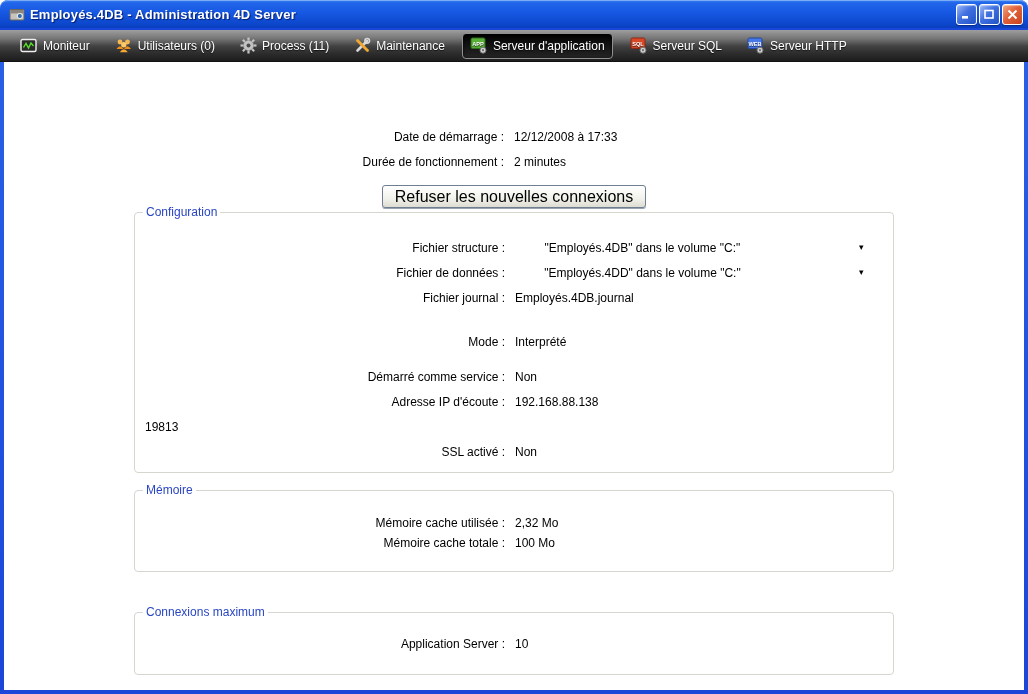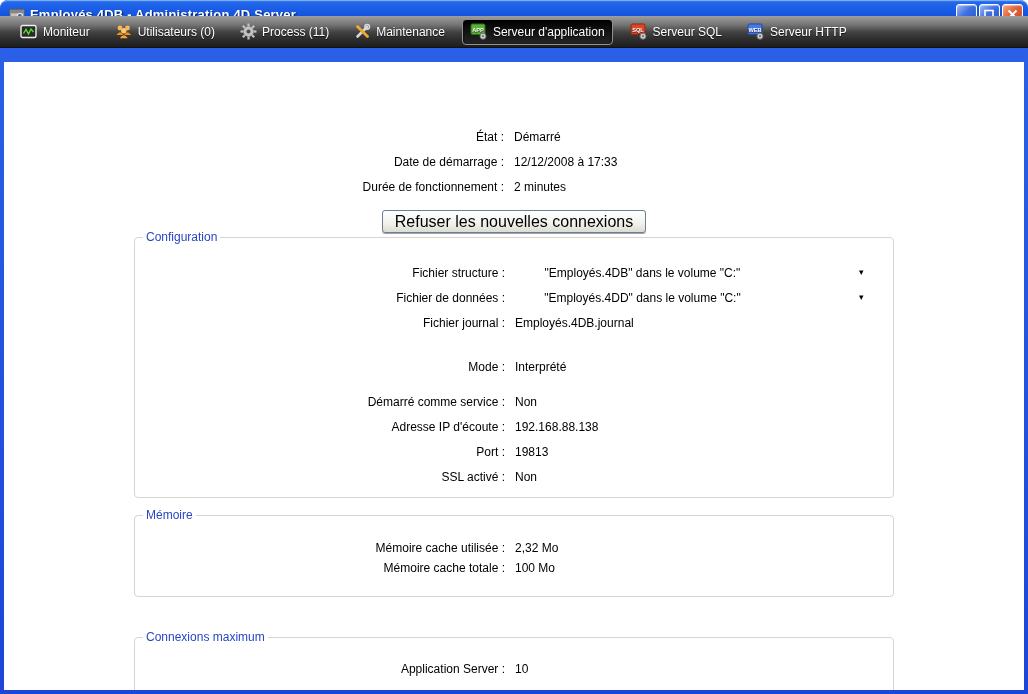--- a/index.html
+++ b/index.html
@@ -32,21 +32,21 @@
     width:21px; height:21px; border-radius:3px; border:1px solid #fff;
     display:flex; align-items:center; justify-content:center;
     box-shadow:inset 0 1px 1px rgba(255,255,255,.5), 0 1px 1px rgba(0,0,40,.4);
   }
   .win-btn.blue { background:linear-gradient(135deg,#9db9f8 0%,#3f6fe0 45%,#2253c4 100%); }
   .win-btn.red  { background:linear-gradient(135deg,#f2a87e 0%,#e2613a 45%,#c6431e 100%); }
 
   
   .blue-strip { position:absolute; top:28px; left:0; right:0; height:2px; background:#1846d8; }
   .toolbar {
-    position:absolute; top:16px; left:0; right:0; height:32px;
+    position:absolute; top:30px; left:0; right:0; height:32px;
     background:linear-gradient(180deg,#9e9e9e 0%,#757575 28%,#424242 52%,#2d2d2d 75%,#1d1d1d 100%);
     display:flex; align-items:center; padding-left:12px;
     border-bottom:1px solid #111;
   }
   .tool-item {
     display:flex; align-items:center; gap:5px;
     color:#fff; font-size:12px; white-space:nowrap;
     padding:3px 7px; margin-right:9px; height:26px;
     border:1px solid transparent; border-radius:4px;
     text-shadow:0 1px 1px rgba(0,0,0,.7); cursor:default;
@@ -222,24 +222,20 @@
       </svg>
       <span>Serveur HTTP</span>
     </div>
 
   </div>
 
   <div class="content">
 
     <div class="status-block">
       <div class="row">
-        <span class="lbl">État :</span>
-        <span class="val">Démarré</span>
-      </div>
-      <div class="row">
         <span class="lbl">Date de démarrage :</span>
         <span class="val">12/12/2008 à 17:33</span>
       </div>
       <div class="row">
         <span class="lbl">Durée de fonctionnement :</span>
         <span class="val">2 minutes</span>
       </div>
     </div>
 
     <div class="btn-wrap">
@@ -273,21 +269,20 @@
         </div>
         <div class="row gap-service">
           <span class="lbl">Démarré comme service :</span>
           <span class="val">Non</span>
         </div>
         <div class="row">
           <span class="lbl">Adresse IP d'écoute :</span>
           <span class="val">192.168.88.138</span>
         </div>
         <div class="row">
-          <span class="lbl">Port :</span>
           <span class="val">19813</span>
         </div>
         <div class="row">
           <span class="lbl">SSL activé :</span>
           <span class="val">Non</span>
         </div>
       </div>
     </fieldset>
 
     <fieldset class="group fs-memory">

